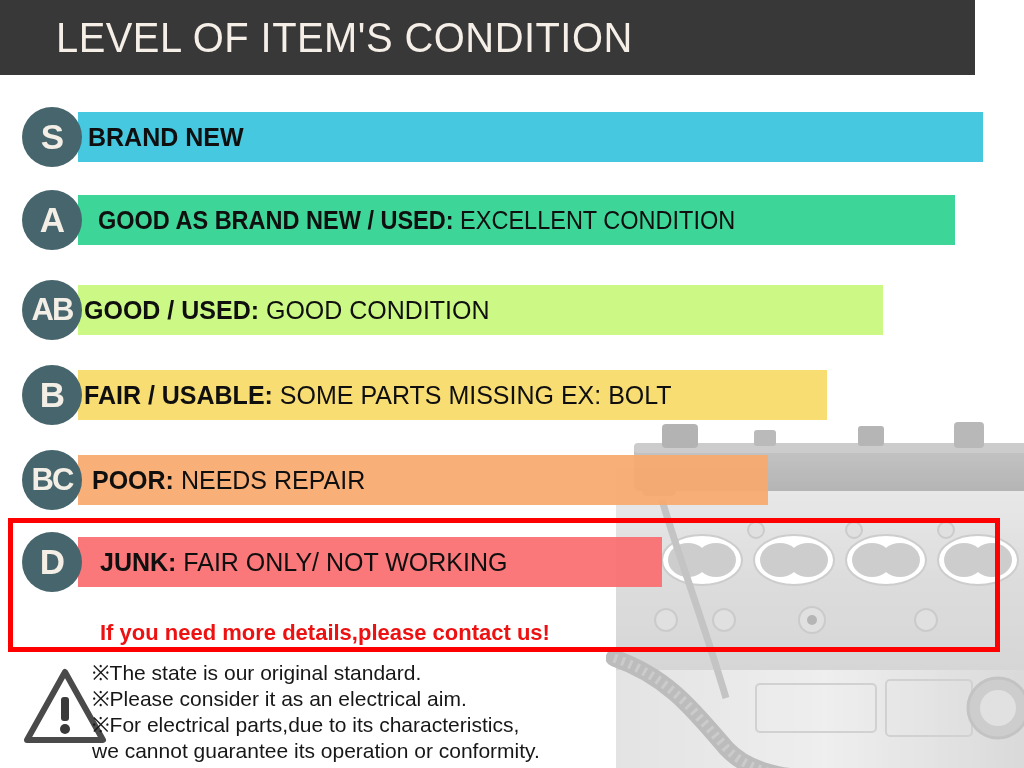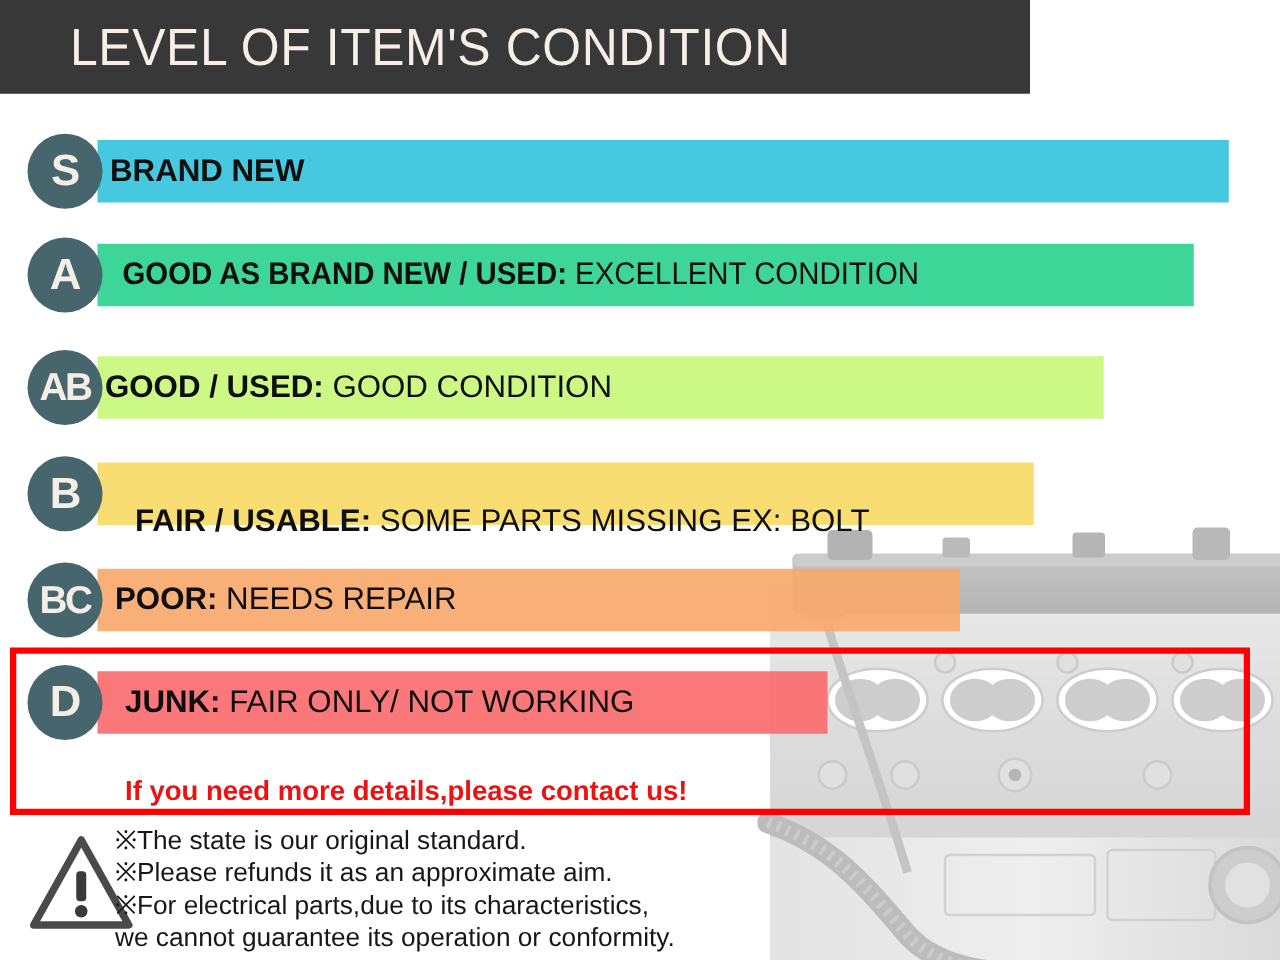--- a/index.html
+++ b/index.html
@@ -14,21 +14,21 @@
 
   
   .bg-photo{
     position:absolute;left:606px;top:408px;width:430px;height:370px;
     opacity:.55;
     filter:grayscale(1) contrast(.85) brightness(1.08);
   }
 
   
   .header{
-    position:absolute;left:0;top:0;width:824px;height:75px;
+    position:absolute;left:0;top:0;width:975px;height:75px;
     background:#383838;
   }
   .header-title{
     position:absolute;left:56px;top:15px;
     font-size:42px;line-height:46px;
     letter-spacing:.5px;
     color:#f5efe8;
     font-weight:400;
     transform:scaleX(.95);
     transform-origin:left top;
@@ -203,21 +203,21 @@
     <div class="bar-text" style="left:84px;">
       <span class="b">GOOD / USED:</span><span class="n"> GOOD CONDITION</span>
     </div>
   </div>
 
   <div class="row" style="top:365px;">
     <div class="bar" style="width:749px;background:#f8dd73;"></div>
     <div class="badge">
         <span>B</span>
       </div>
-    <div class="bar-text" style="left:108px;margin-top:22px;">
+    <div class="bar-text" style="left:84px;">
       <span class="b">FAIR / USABLE:</span><span class="n"> SOME PARTS MISSING EX: BOLT</span>
     </div>
   </div>
 
   <div class="row" style="top:450px;">
     <div class="bar" style="width:690px;background:#f7a96e;opacity:.93;"></div>
     <div class="badge two">
         <span>BC</span>
       </div>
     <div class="bar-text" style="left:92px;">
@@ -241,18 +241,18 @@
   </div>
 
   <svg class="tri" viewBox="0 0 86 84" xmlns="http://www.w3.org/2000/svg">
     <path d="M43 8 L81 76 L5 76 Z" fill="none" stroke="#4a4a4a" stroke-width="6" stroke-linejoin="round"></path>
     <rect x="39" y="33" width="8" height="24" rx="3" fill="#3a3a3a"></rect>
     <circle cx="43" cy="65" r="5" fill="#3a3a3a"></circle>
   </svg>
 
   <div class="footer-notes">
     <div>※The state is our original standard.</div>
-    <div>※Please refunds it as an approximate aim.</div>
+    <div>※Please consider it as an electrical aim.</div>
     <div>※For electrical parts,due to its characteristics,</div>
     <div>we cannot guarantee its operation or conformity.</div>
   </div>
 
 </div>
 
 </body></html>

